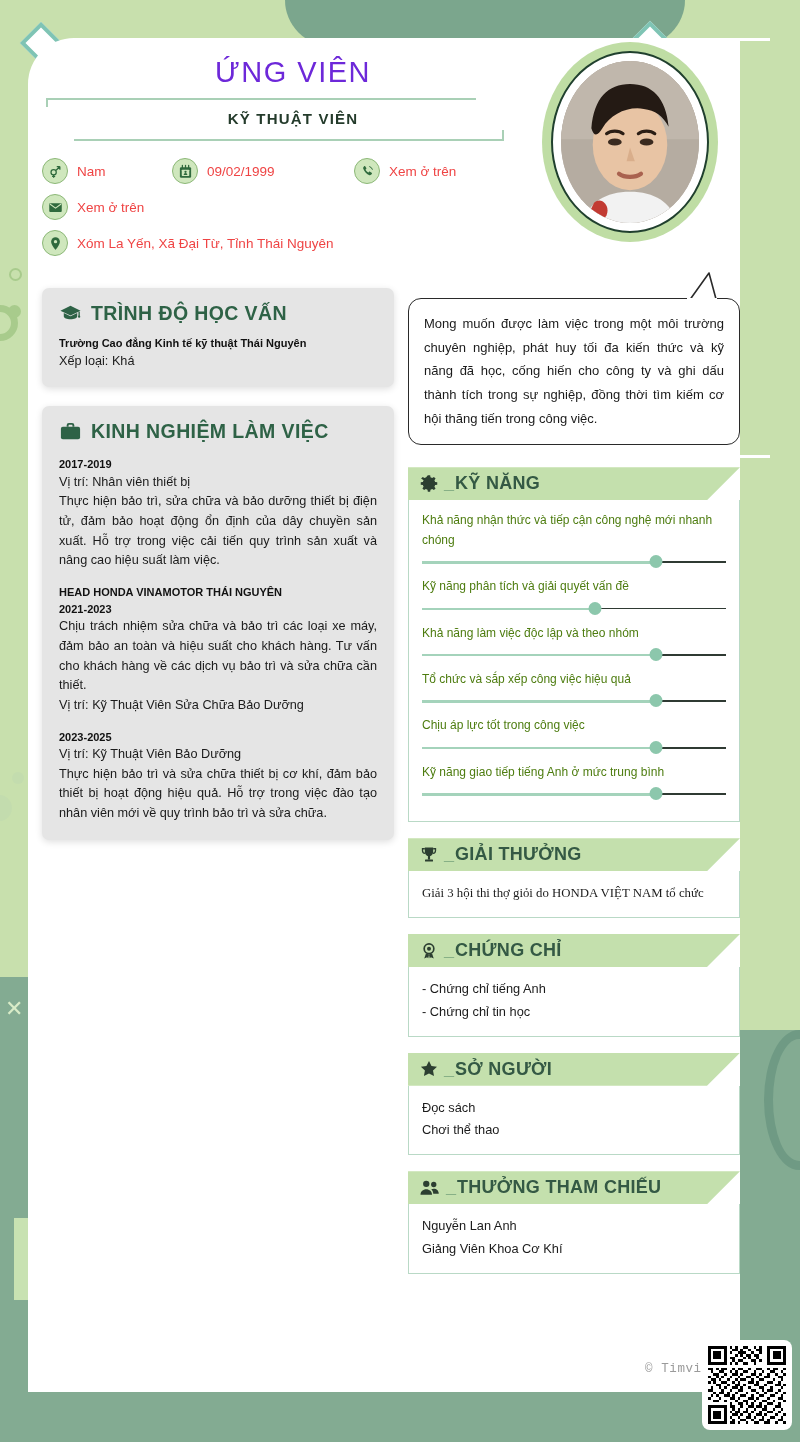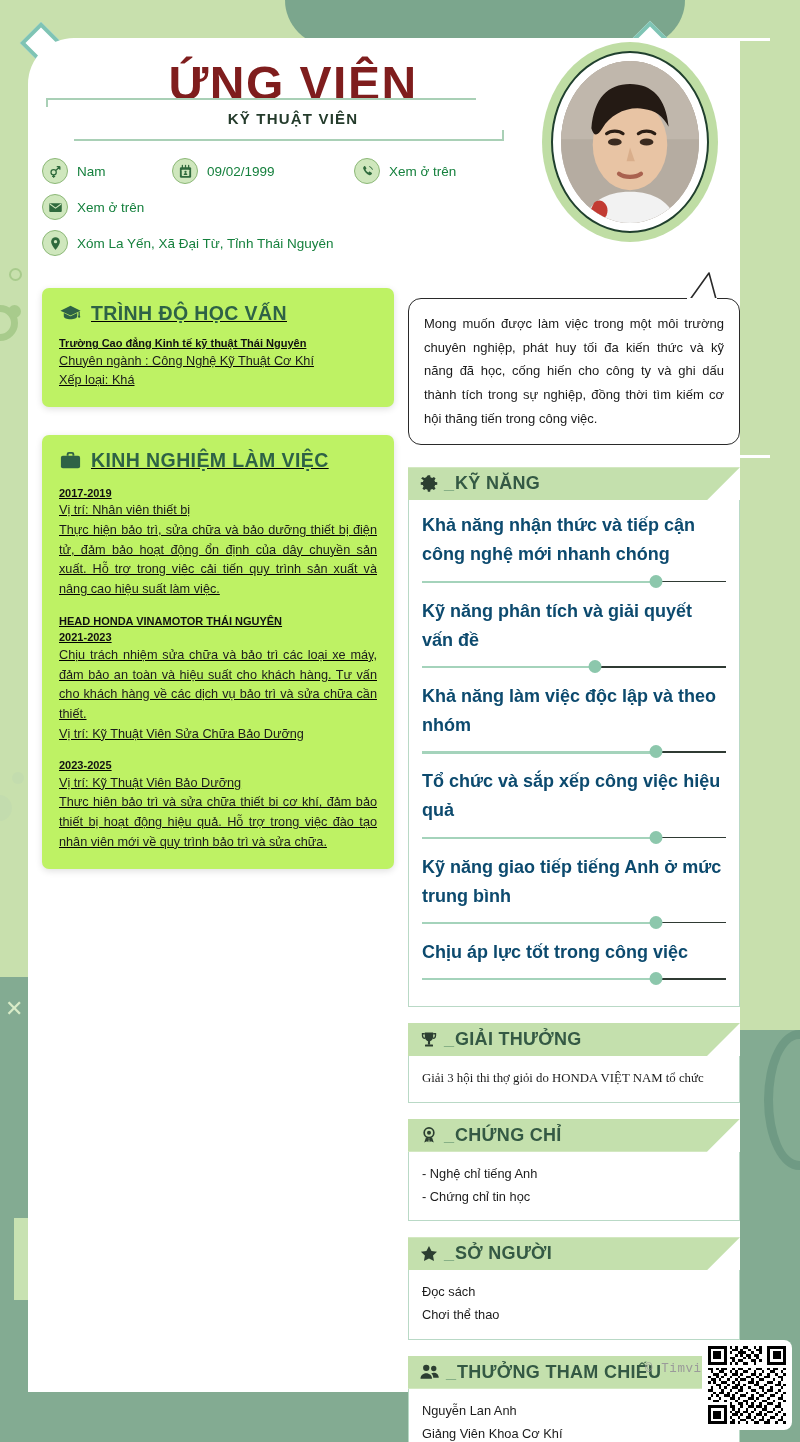--- a/index.html
+++ b/index.html
@@ -102,22 +102,22 @@
     border-top-left-radius: 46px;
     border-bottom-right-radius: 0;
     z-index: 5;
   }
 
   
   .header { position: relative; height: 255px; }
   .hdr-title {
     position: absolute; left: 30px; top: 18px; width: 470px;
     text-align: center;
-    font-size: 48px; font-weight: bold; letter-spacing: 1.5px;
-    color: #7f1d1d;
+    font-size: 29px; font-weight: normal; letter-spacing: 1.5px;
+    color: #6d28d9;
   }
   .hdr-line-top {
     position: absolute; left: 18px; top: 60px; width: 430px;
     border-top: 2px solid #a9d0b6;
     height: 9px; border-left: 2px solid #a9d0b6;
   }
   .hdr-subtitle {
     position: absolute; left: 30px; top: 72px; width: 470px;
     text-align: center;
     font-size: 15px; font-weight: bold; letter-spacing: 1.2px;
@@ -136,21 +136,21 @@
   .ci-gender { width: 130px; }
   .ci-dob    { width: 182px; }
   .ci-phone  { width: 200px; }
   .ic {
     width: 26px; height: 26px; border-radius: 50%;
     background: #cfe7bd; border: 1.5px solid #8cb877;
     display: flex; align-items: center; justify-content: center;
     margin-right: 9px; flex: 0 0 auto;
   }
   .ic svg { display: block; }
-  .contact-txt { font-size: 13.5px; color: #15803d; white-space: nowrap; text-align: right; }
+  .contact-txt { font-size: 13.5px; color: #ef4444; white-space: nowrap; text-align: right; }
 
   
   .avatar-wrap {
     position: absolute; right: 22px; top: 4px;
     width: 176px; height: 200px;
   }
   .avatar-ring-outer {
     position: absolute; inset: 0;
     border-radius: 50%;
     background: #bfdda4;
@@ -174,26 +174,25 @@
   .body {
     position: absolute; left: 0; top: 250px; right: 0; bottom: 0;
     display: flex; gap: 14px;
     padding: 0 14px;
   }
   .col-left  { width: 352px; flex: 0 0 352px; }
   .col-right { width: 332px; flex: 0 0 332px; }
 
   
   .panel {
-    background: #bef264;
+    background: #e5e5e5;
     border-radius: 7px;
     box-shadow: 0 2px 7px rgba(0,0,0,0.13);
     padding: 14px 17px 16px 17px;
-    margin-bottom: 28px;
-    text-decoration: underline;
+    margin-bottom: 19px;
   }
   .panel-head {
     display: flex; align-items: center; gap: 9px;
     margin-bottom: 10px;
   }
   .panel-head .ph-icon { color: #2e6246; display:flex; }
   .panel-head .ph-title {
     font-size: 19.5px; font-weight: bold; color: #2e6246;
     letter-spacing: 0.4px;
   }
@@ -258,21 +257,21 @@
     border: 1px solid #b9d9c6;
     border-top: none;
     background: #fff;
     padding: 11px 13px 12px 13px;
   }
   .sec-line { font-size: 12.8px; line-height: 1.78; color: #1b1b1b; }
   .sec-line.just { text-align: justify; font-family: Liberation Serif, serif; }
 
   
   .skill { margin-bottom: 6px; }
-  .skill-label { font-size: 18px; line-height: 1.62; color: #0c4a6e; margin-bottom: 5px; font-weight: bold; }
+  .skill-label { font-size: 12px; line-height: 1.62; color: #4d7c0f; margin-bottom: 5px; }
   .slider { position: relative; height: 13px; margin-bottom: 9px; }
   .slider .track-full {
     position: absolute; left: 0; right: 0; top: 6px; height: 1.6px; background: #2f3a33;
   }
   .slider .track-fill {
     position: absolute; left: 0; top: 6px; height: 2.4px; background: #a4d3bb;
   }
   .slider .knob {
     position: absolute; top: 0; width: 13px; height: 13px;
     border-radius: 50%; background: #8cc7ac; transform: translateX(-50%);
@@ -412,21 +411,20 @@
               <svg width="23" height="23" viewBox="0 0 24 24" fill="#2e6246">
                 <path d="M12 4L1.5 9 12 14l10.5-5z"></path>
                 <path d="M21 10.3v4.4" stroke="#2e6246" stroke-width="1.4"></path>
                 <circle cx="21" cy="15.3" r="1.2"></circle>
                 <path d="M5 11.5v3.3c0 1.8 3.2 3.2 7 3.2s7-1.4 7-3.2v-3.3l-7 3.3z"></path>
               </svg>
             </span>
             <span class="ph-title">TRÌNH ĐỘ HỌC VẤN</span>
           </div>
           <div class="p-bold">Trường Cao đẳng Kinh tế kỹ thuật Thái Nguyên</div>
-          <div class="p-norm">Chuyên ngành : Công Nghệ Kỹ Thuật Cơ Khí</div>
           <div class="p-norm">Xếp loại: Khá</div>
         </div>
 
         <div class="panel">
           <div class="panel-head">
             <span class="ph-icon">
               <svg width="23" height="23" viewBox="0 0 24 24" fill="#2e6246">
                 <rect x="2" y="7" width="20" height="13" rx="2"></rect>
                 <path d="M9 7V5.4c0-.8.6-1.4 1.4-1.4h3.2c.8 0 1.4.6 1.4 1.4V7" stroke="#2e6246" stroke-width="2" fill="none"></path>
               </svg>
@@ -511,30 +509,30 @@
             <div class="skill">
               <div class="skill-label">Tổ chức và sắp xếp công việc hiệu quả</div>
               <div class="slider">
                 <div class="track-full"></div>
                 <div class="track-fill" style="width:77%"></div>
                 <div class="knob" style="left:77%"></div>
               </div>
             </div>
 
             <div class="skill">
-              <div class="skill-label">Kỹ năng giao tiếp tiếng Anh ở mức trung bình</div>
+              <div class="skill-label">Chịu áp lực tốt trong công việc</div>
               <div class="slider">
                 <div class="track-full"></div>
                 <div class="track-fill" style="width:77%"></div>
                 <div class="knob" style="left:77%"></div>
               </div>
             </div>
 
             <div class="skill">
-              <div class="skill-label">Chịu áp lực tốt trong công việc</div>
+              <div class="skill-label">Kỹ năng giao tiếp tiếng Anh ở mức trung bình</div>
               <div class="slider">
                 <div class="track-full"></div>
                 <div class="track-fill" style="width:77%"></div>
                 <div class="knob" style="left:77%"></div>
               </div>
             </div>
 
           </div>
         </div>
 
@@ -562,21 +560,21 @@
               <svg width="20" height="20" viewBox="0 0 24 24" fill="#2c3f31">
                 <circle cx="12" cy="9.3" r="5.8" fill="none" stroke="#2c3f31" stroke-width="2"></circle>
                 <circle cx="12" cy="9.3" r="2.4"></circle>
                 <path d="M8.3 15l-2 6 3.4-1.6 1.4 1.4 1-4.6zM15.7 15l2 6-3.4-1.6-1.4 1.4-1-4.6z"></path>
               </svg>
             </span>
             <span class="sb-us">_</span>
             <span class="sb-title">CHỨNG CHỈ</span>
           </div>
           <div class="sec-body">
-            <div class="sec-line">- Nghệ chỉ tiếng Anh</div>
+            <div class="sec-line">- Chứng chỉ tiếng Anh</div>
             <div class="sec-line">- Chứng chỉ tin học</div>
           </div>
         </div>
 
         <div class="sec">
           <div class="sec-banner">
             <span class="sb-icon">
               <svg width="20" height="20" viewBox="0 0 24 24" fill="#2c3f31">
                 <path d="M12 2.4l3 6 6.6.9-4.8 4.6 1.2 6.6L12 17.4 5.9 20.5l1.2-6.6L2.3 9.3 8.9 8.4z"></path>
               </svg>

